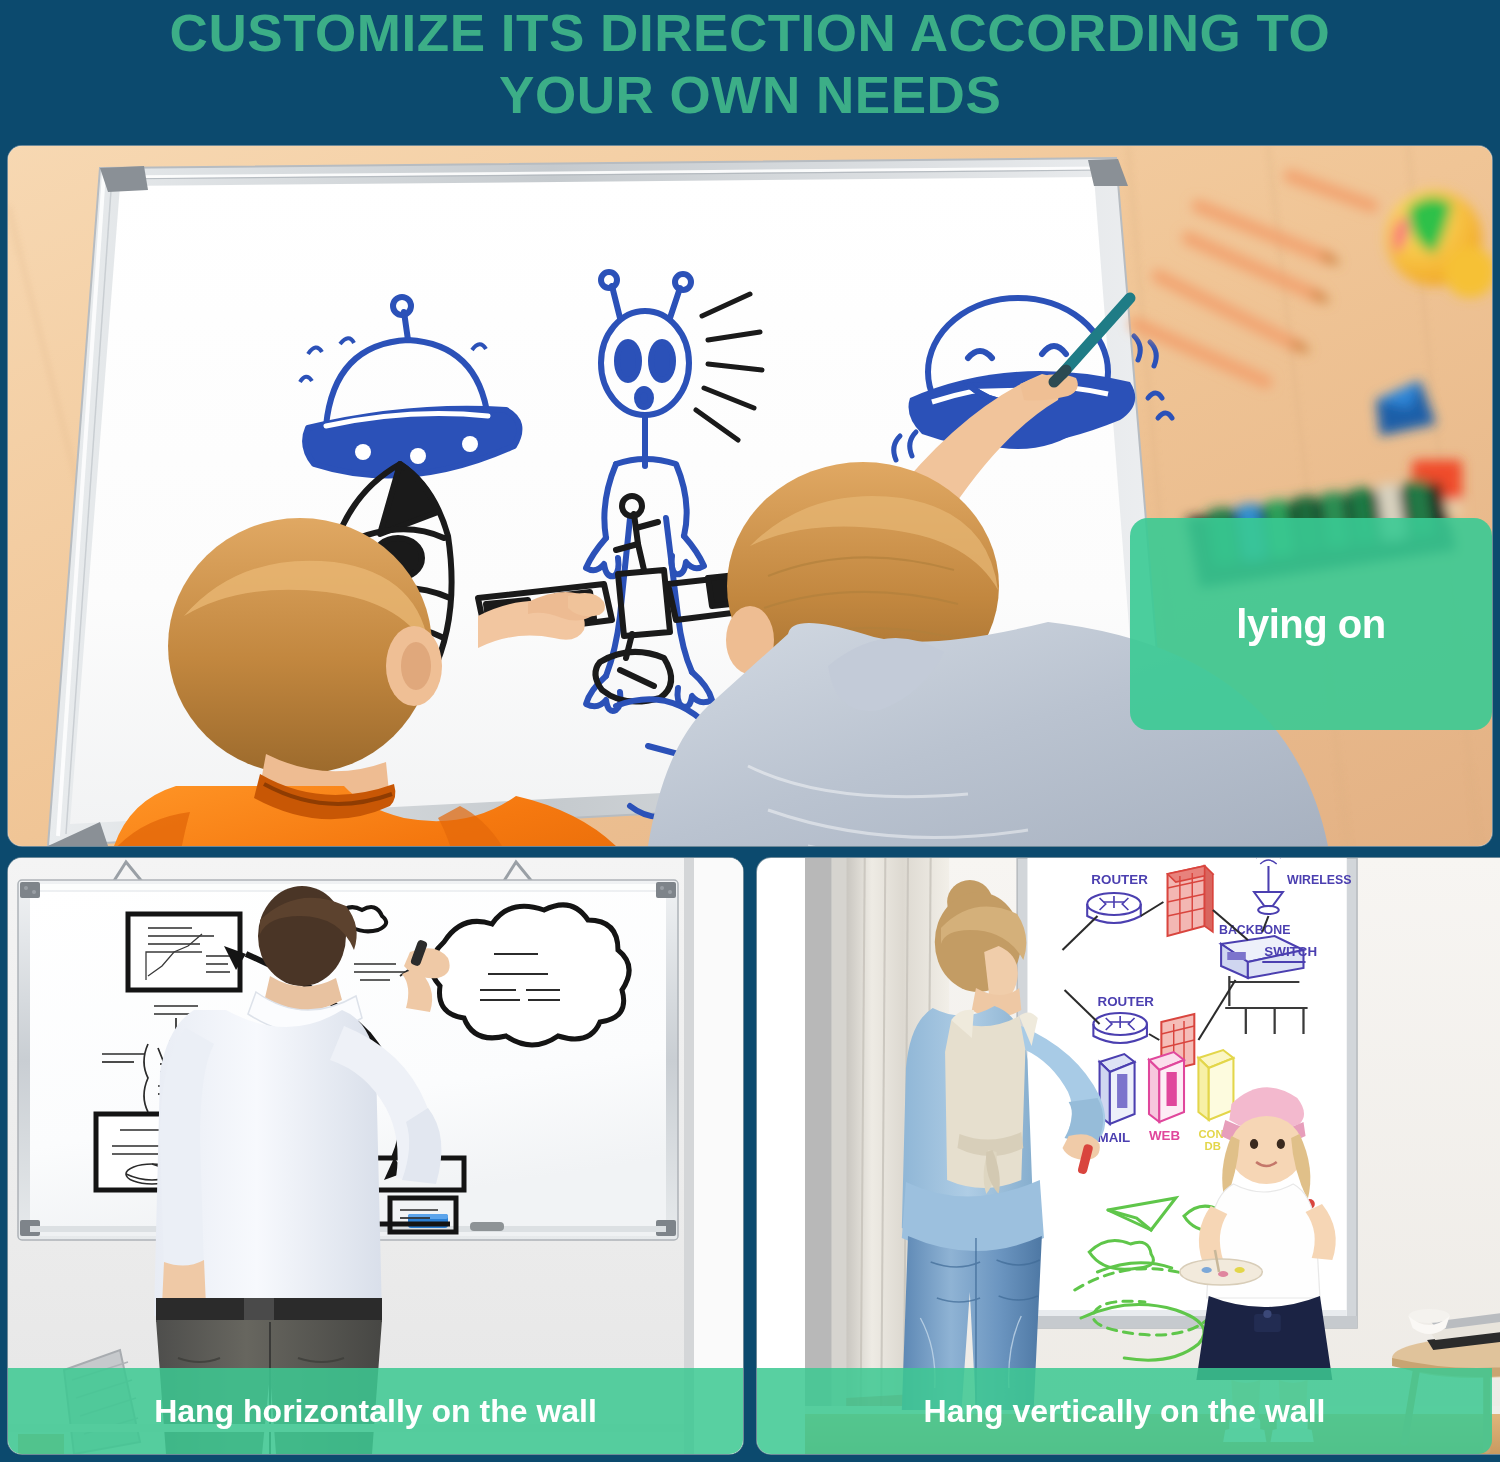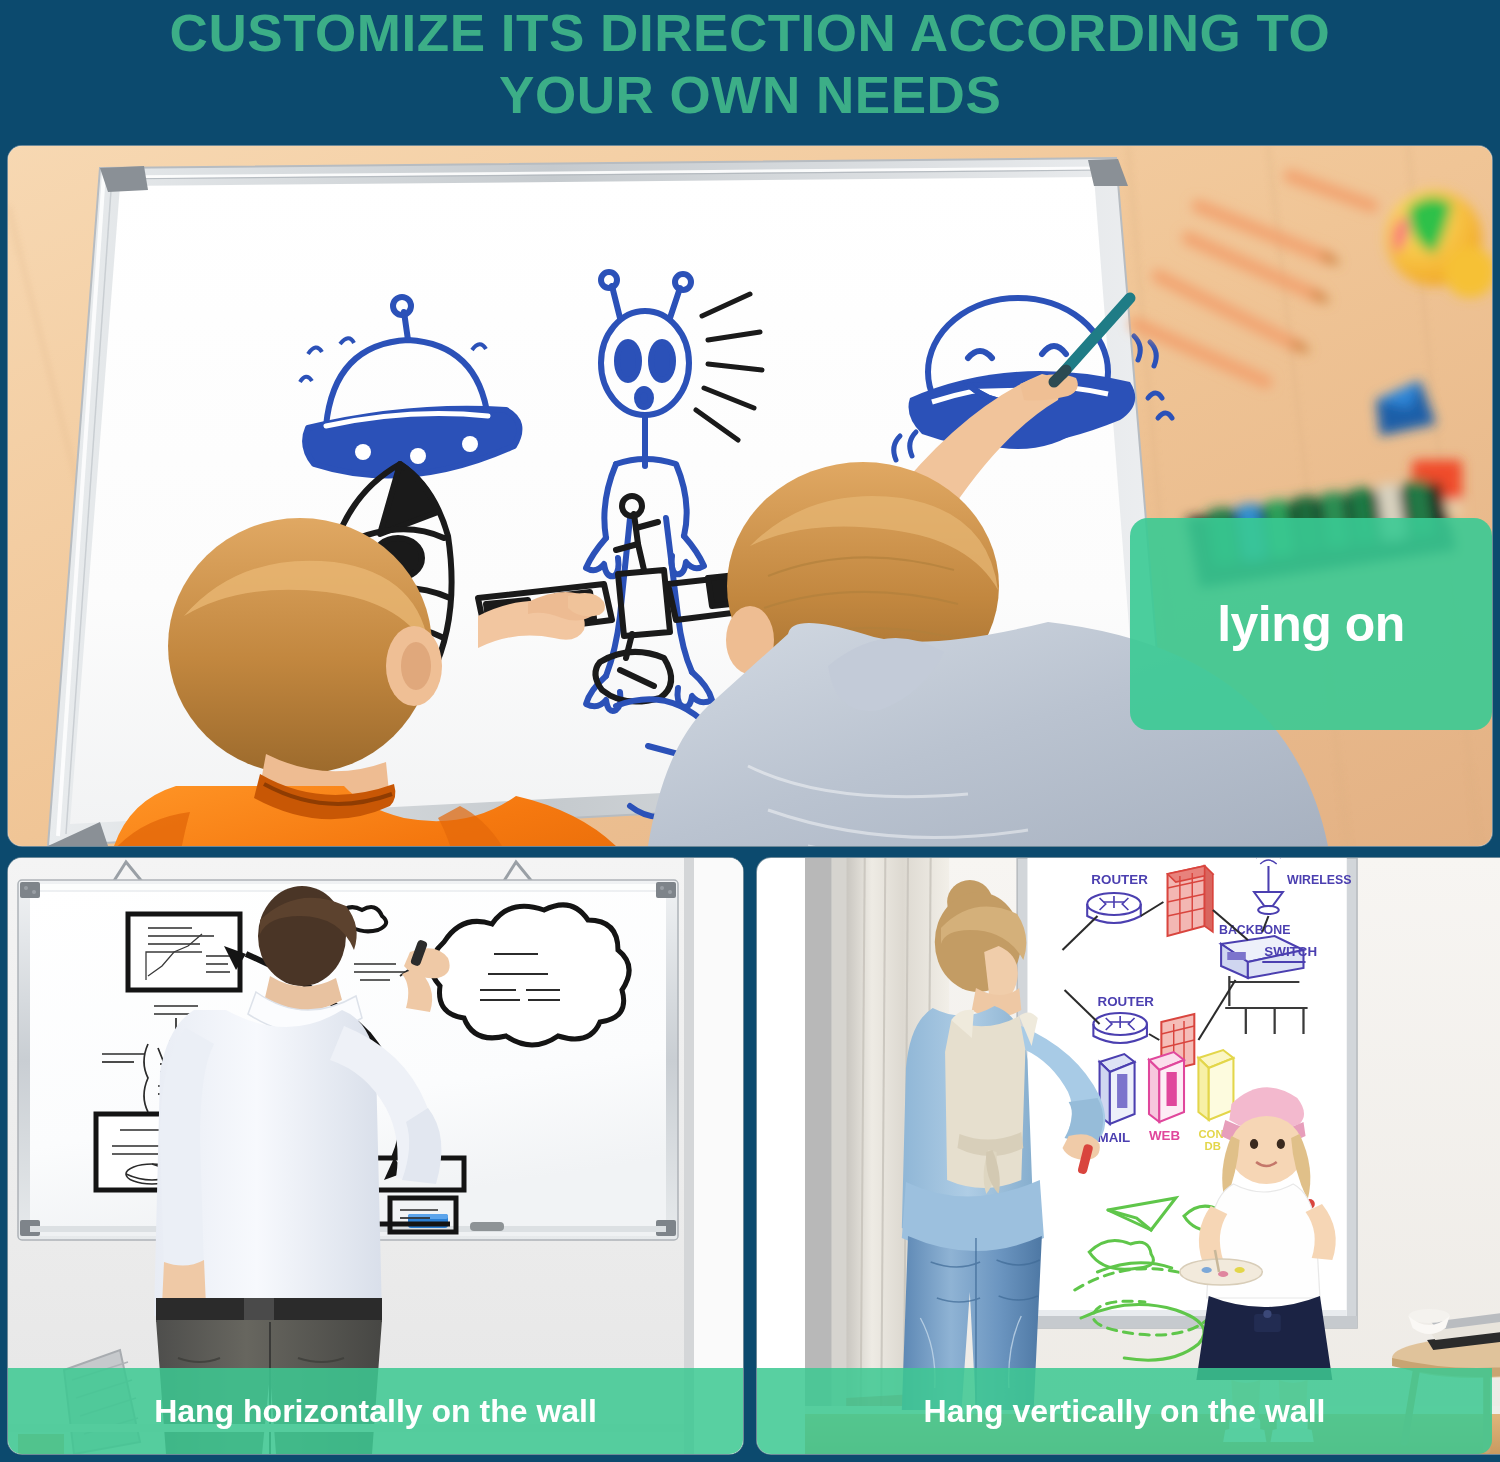--- a/index.html
+++ b/index.html
@@ -28,21 +28,21 @@
   #panel-br     { left:757px;top:858px;  width:805px;  height:596px;padding-left:48px; }
   .panel svg { display:block; width:100%; height:100%; }
 
   
   .badge {
     position:absolute; left:1122px; top:372px; width:362px; height:212px;
     background:rgba(58,202,147,.90); border-radius:18px;
     display:flex; flex-direction:column; align-items:center; justify-content:center;
   }
   .badge .bl {
-    color:#fff; font-weight:bold; font-size:50px; line-height:62px;
+    color:#fff; font-weight:bold; font-size:40px; line-height:62px;
     text-align:center; letter-spacing:-.5px;
   }
 
   
   .capbar {
     position:absolute; height:86px; background:rgba(60,200,146,.86);
     display:flex; align-items:center; justify-content:center;
     border-bottom-left-radius:14px; border-bottom-right-radius:14px;
   }
   #cap-bl { left:8px;  top:1368px; width:735px; }

